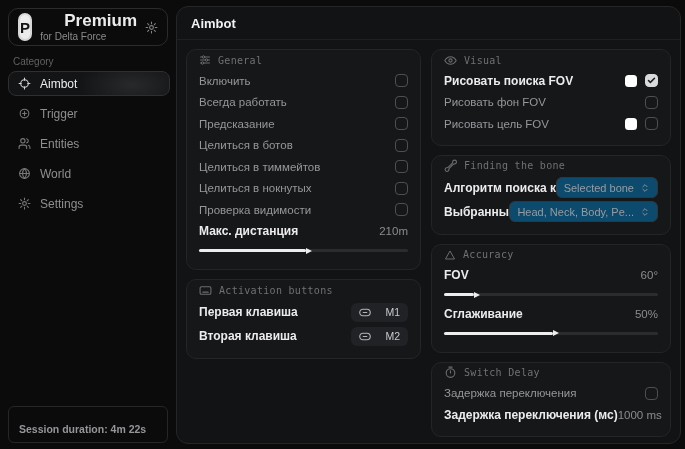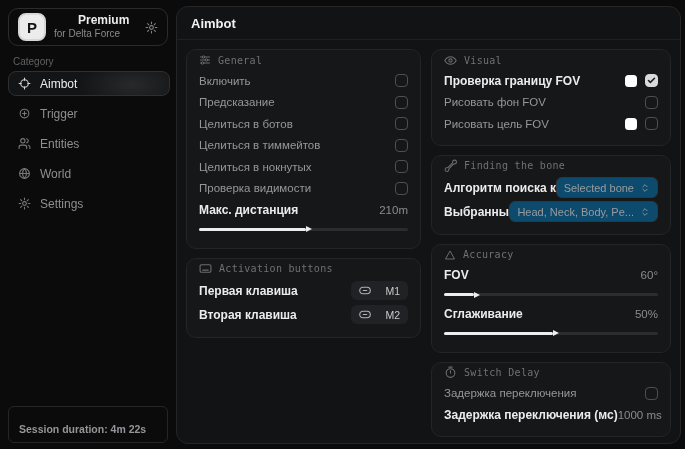--- a/index.html
+++ b/index.html
@@ -8,21 +8,21 @@
 
   
   .sidebar { position:absolute; left:0; top:0; width:176px; height:449px; }
   .logo-card { position:absolute; left:8px; top:8px; width:160px; height:38px;
     border:1px solid #2a2b2c; border-radius:10px; display:flex; align-items:center;
     gap:8px; padding:0 9px; }
   .logo-square { width:28px; height:28px; border-radius:8px; background:#ececed;
     color:#141516; display:flex; align-items:center; justify-content:center;
     font-weight:700; font-size:15px; border:2px solid #d7d7d8; }
   .logo-texts { display:flex; flex-direction:column; line-height:1.25; }
-  .logo-title { font-size:12px; font-weight:700; color:#ececec;padding-left:24px; }
+  .logo-title { font-size:17px; font-weight:700; color:#ececec;padding-left:24px; }
   .logo-sub { font-size:10px; color:#8b8b8c; }
   .logo-gear { margin-left:auto; color:#828384; display:flex; }
   .category { position:absolute; top:56px; left:13px; font-size:10px; color:#606162; }
   .nav { position:absolute; top:71px; left:8px; width:162px; display:flex;
     flex-direction:column; gap:5px; }
   .nav-item { height:25px; display:flex; align-items:center; gap:9px; padding:0 9px;
     border-radius:8px; color:#8e8f90; font-size:12px; border:1px solid transparent;
     cursor:default; }
   .nav-item .nicon { display:flex; color:#77787a; }
   .nav-item.active { border-color:#2e2f31; background:#131415; color:#ededee;
@@ -180,20 +180,26 @@
           <span>General</span>
         </div>
 
         <div class="row">
           <span class="lbl">Включить</span>
           <span class="checkbox">
             
           </span>
         </div>
         <div class="row">
+          <span class="lbl">Всегда работать</span>
+          <span class="checkbox">
+            
+          </span>
+        </div>
+        <div class="row">
           <span class="lbl">Предсказание</span>
           <span class="checkbox">
             
           </span>
         </div>
         <div class="row">
           <span class="lbl">Целиться в ботов</span>
           <span class="checkbox">
             
           </span>
@@ -269,21 +275,21 @@
         <div class="sec-head">
           <span class="sicon">
             <svg width="13" height="13" viewBox="0 0 24 24" fill="none" stroke="currentColor" stroke-width="2" stroke-linejoin="round">
                 <path d="M1.5 12S5.5 5 12 5s10.5 7 10.5 7-4 7-10.5 7S1.5 12 1.5 12z"></path>
                 <circle cx="12" cy="12" r="3"></circle>
               </svg>
           </span>
           <span>Visual</span>
         </div>
         <div class="row">
-          <span class="lbl-strong">Проверка границу FOV</span>
+          <span class="lbl-strong">Рисовать поиска FOV</span>
           <span class="row-controls">
             <span class="swatch"></span>
             <span class="checkbox checked">
               <svg width="9" height="9" viewBox="0 0 24 24" fill="none" stroke="#1b1c1d" stroke-width="4" stroke-linecap="round" stroke-linejoin="round">
                   <path d="M20 6L9 17l-5-5"></path>
                 </svg>
             </span>
           </span>
         </div>
         <div class="row">

